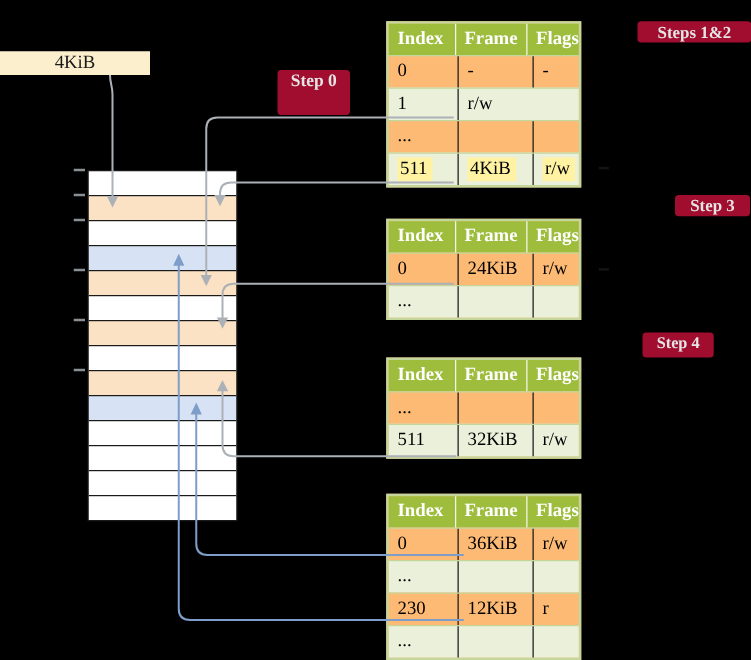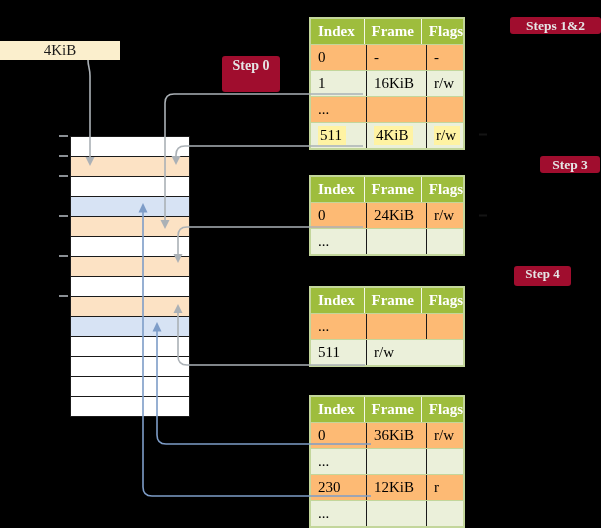--- a/index.html
+++ b/index.html
@@ -77,21 +77,20 @@
         <div class="cell c1">Frame</div>
         <div class="cell c2">Flags</div>
       </div>
       <div class="pt-row body">
         <div class="cell c0">0</div>
         <div class="cell c1">-</div>
         <div class="cell c2">-</div>
       </div>
       <div class="pt-row body shaded">
         <div class="cell c0">1</div>
-        <div class="cell c1">16KiB</div>
         <div class="cell c2">r/w</div>
       </div>
       <div class="pt-row body">
         <div class="cell c0">...</div>
         <div class="cell c1"></div>
         <div class="cell c2"></div>
       </div>
       <div class="pt-row body shaded">
         <div class="cell c0"><span class="hl">511</span></div>
         <div class="cell c1"><span class="hl">4KiB</span></div>
@@ -121,20 +120,21 @@
         <div class="cell c1">Frame</div>
         <div class="cell c2">Flags</div>
       </div>
       <div class="pt-row body">
         <div class="cell c0">...</div>
         <div class="cell c1"></div>
         <div class="cell c2"></div>
       </div>
       <div class="pt-row body shaded">
         <div class="cell c0">511</div>
+        <div class="cell c1">32KiB</div>
         <div class="cell c2">r/w</div>
       </div>
     </div>
   <div class="ptable" id="t3" style="top:395px">
       <div class="pt-row header">
         <div class="cell c0">Index</div>
         <div class="cell c1">Frame</div>
         <div class="cell c2">Flags</div>
       </div>
       <div class="pt-row body">

